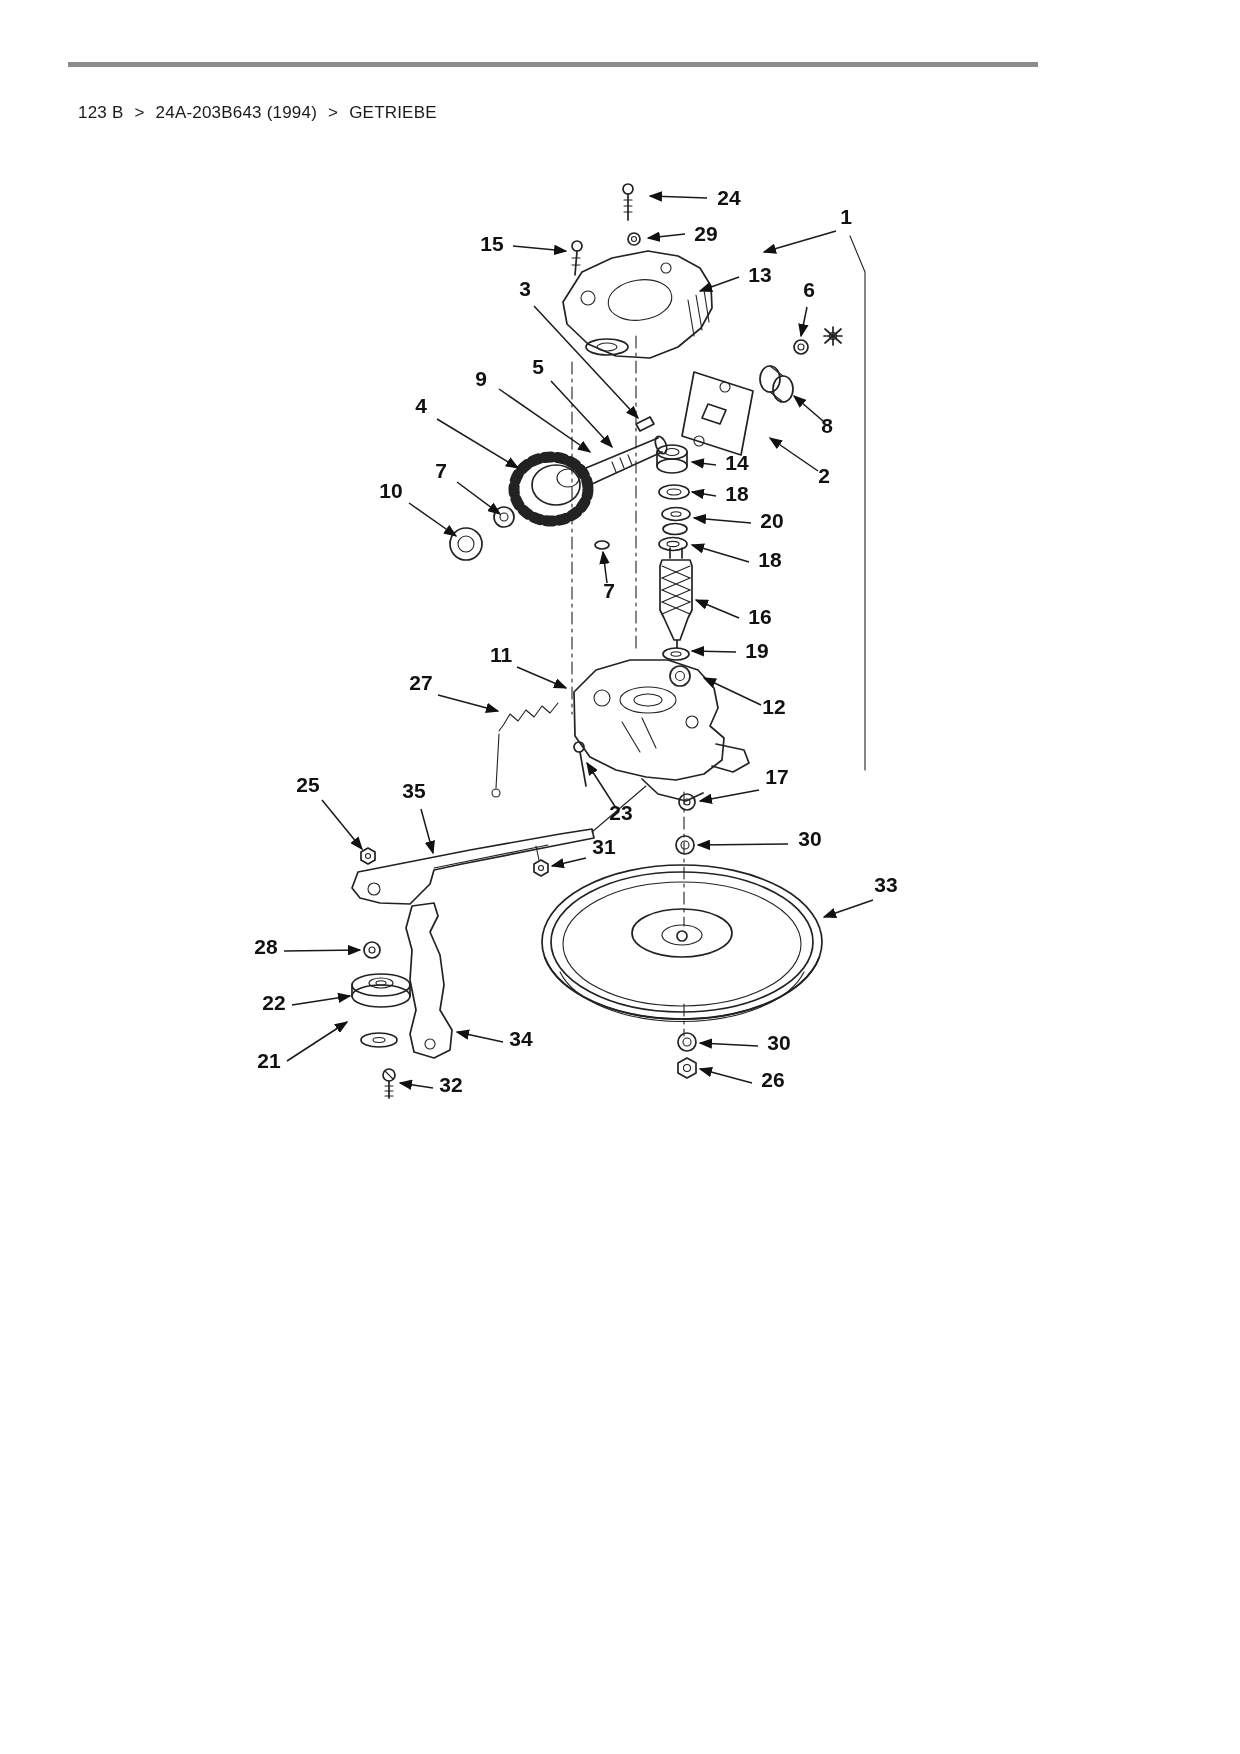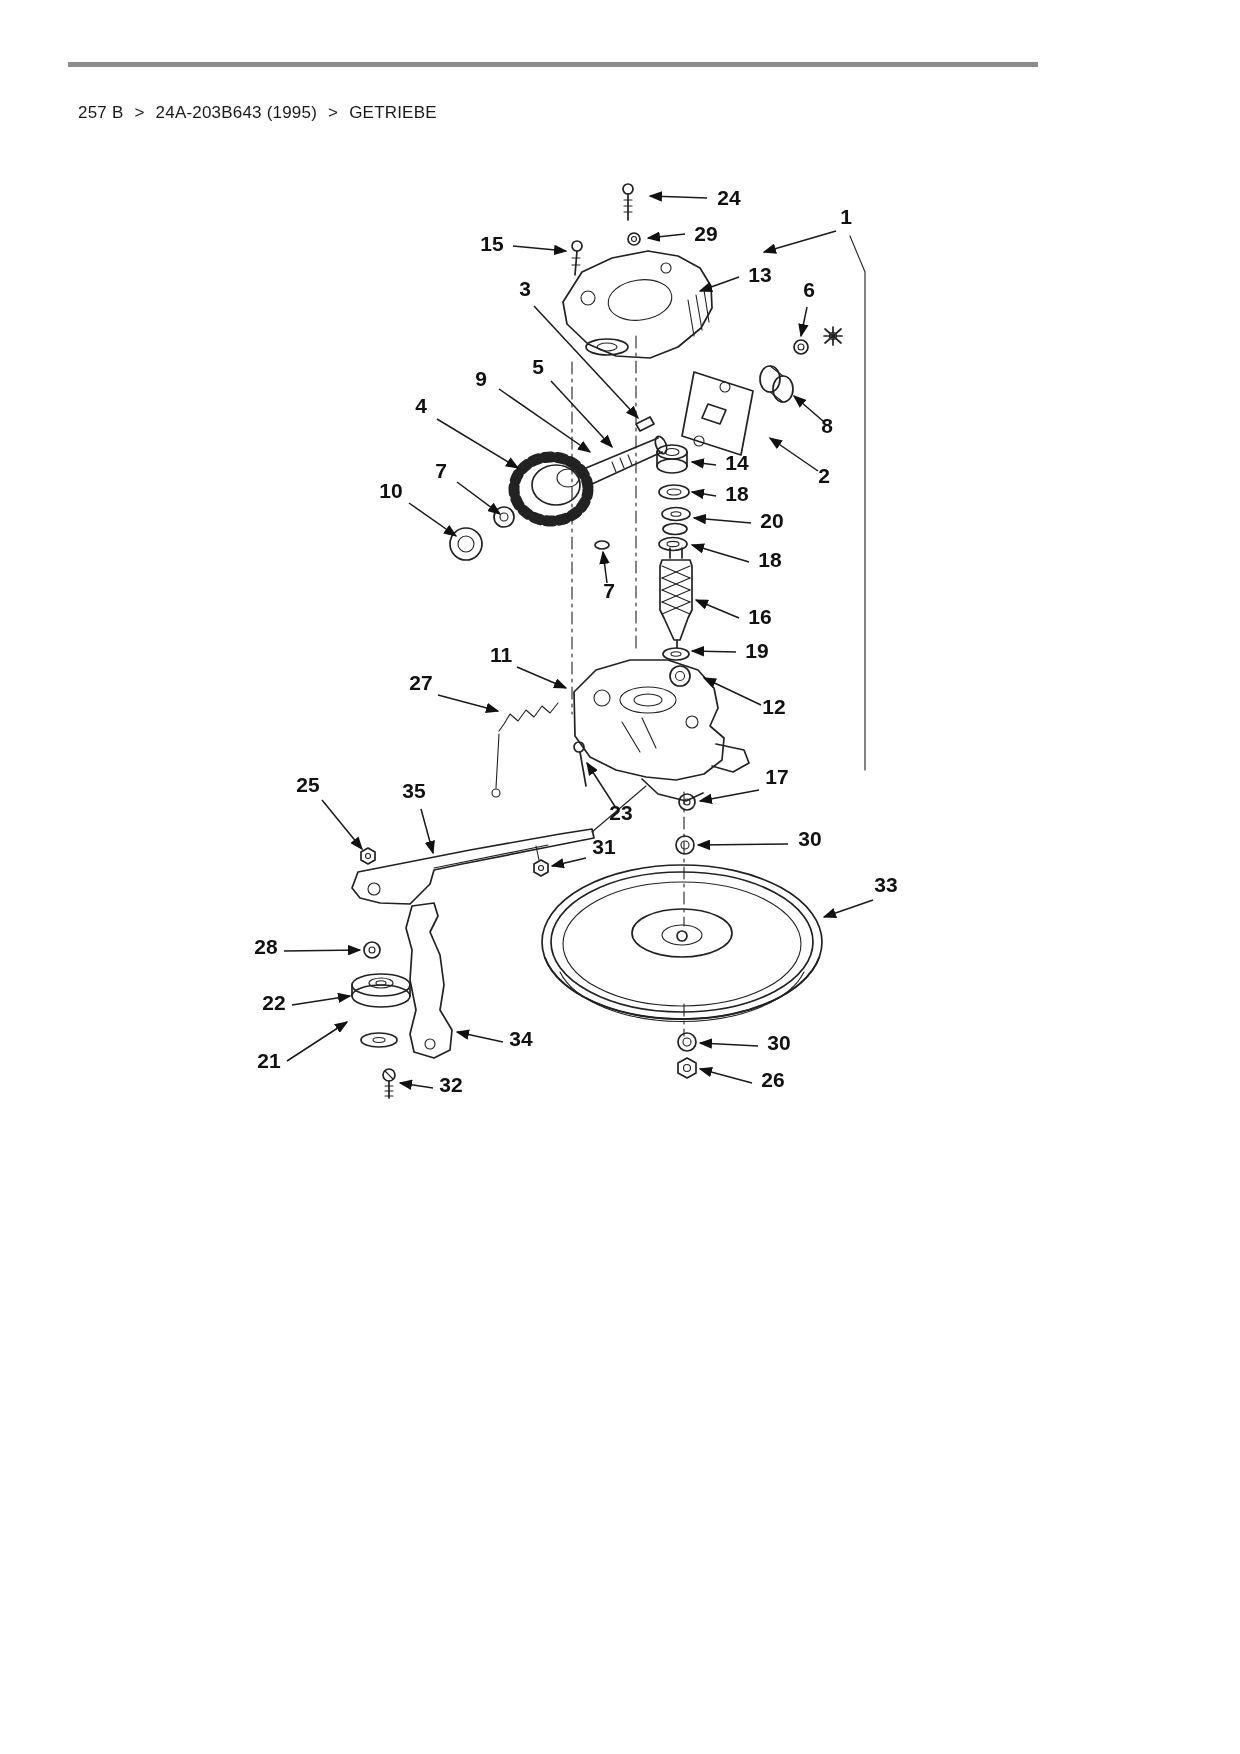--- a/index.html
+++ b/index.html
@@ -33,23 +33,23 @@
   }
 </style>
 </head>
 <body>
 
 <div class="page">
 
   <div class="top-rule"></div>
 
   <div class="breadcrumb">
-    <span>257 B</span>
+    <span>123 B</span>
     <span class="sep">&gt;</span>
-    <span>24A-203B643 (1995)</span>
+    <span>24A-203B643 (1994)</span>
     <span class="sep">&gt;</span>
     <span>GETRIEBE</span>
   </div>
 
   <svg class="diagram" width="1240" height="1754" viewBox="0 0 1240 1754">
     <defs>
       <marker id="arw" markerWidth="9" markerHeight="7" refX="8" refY="3.5" orient="auto">
         <path d="M0,0 L9,3.5 L0,7 Z" fill="#111111"></path>
       </marker>
     </defs>

